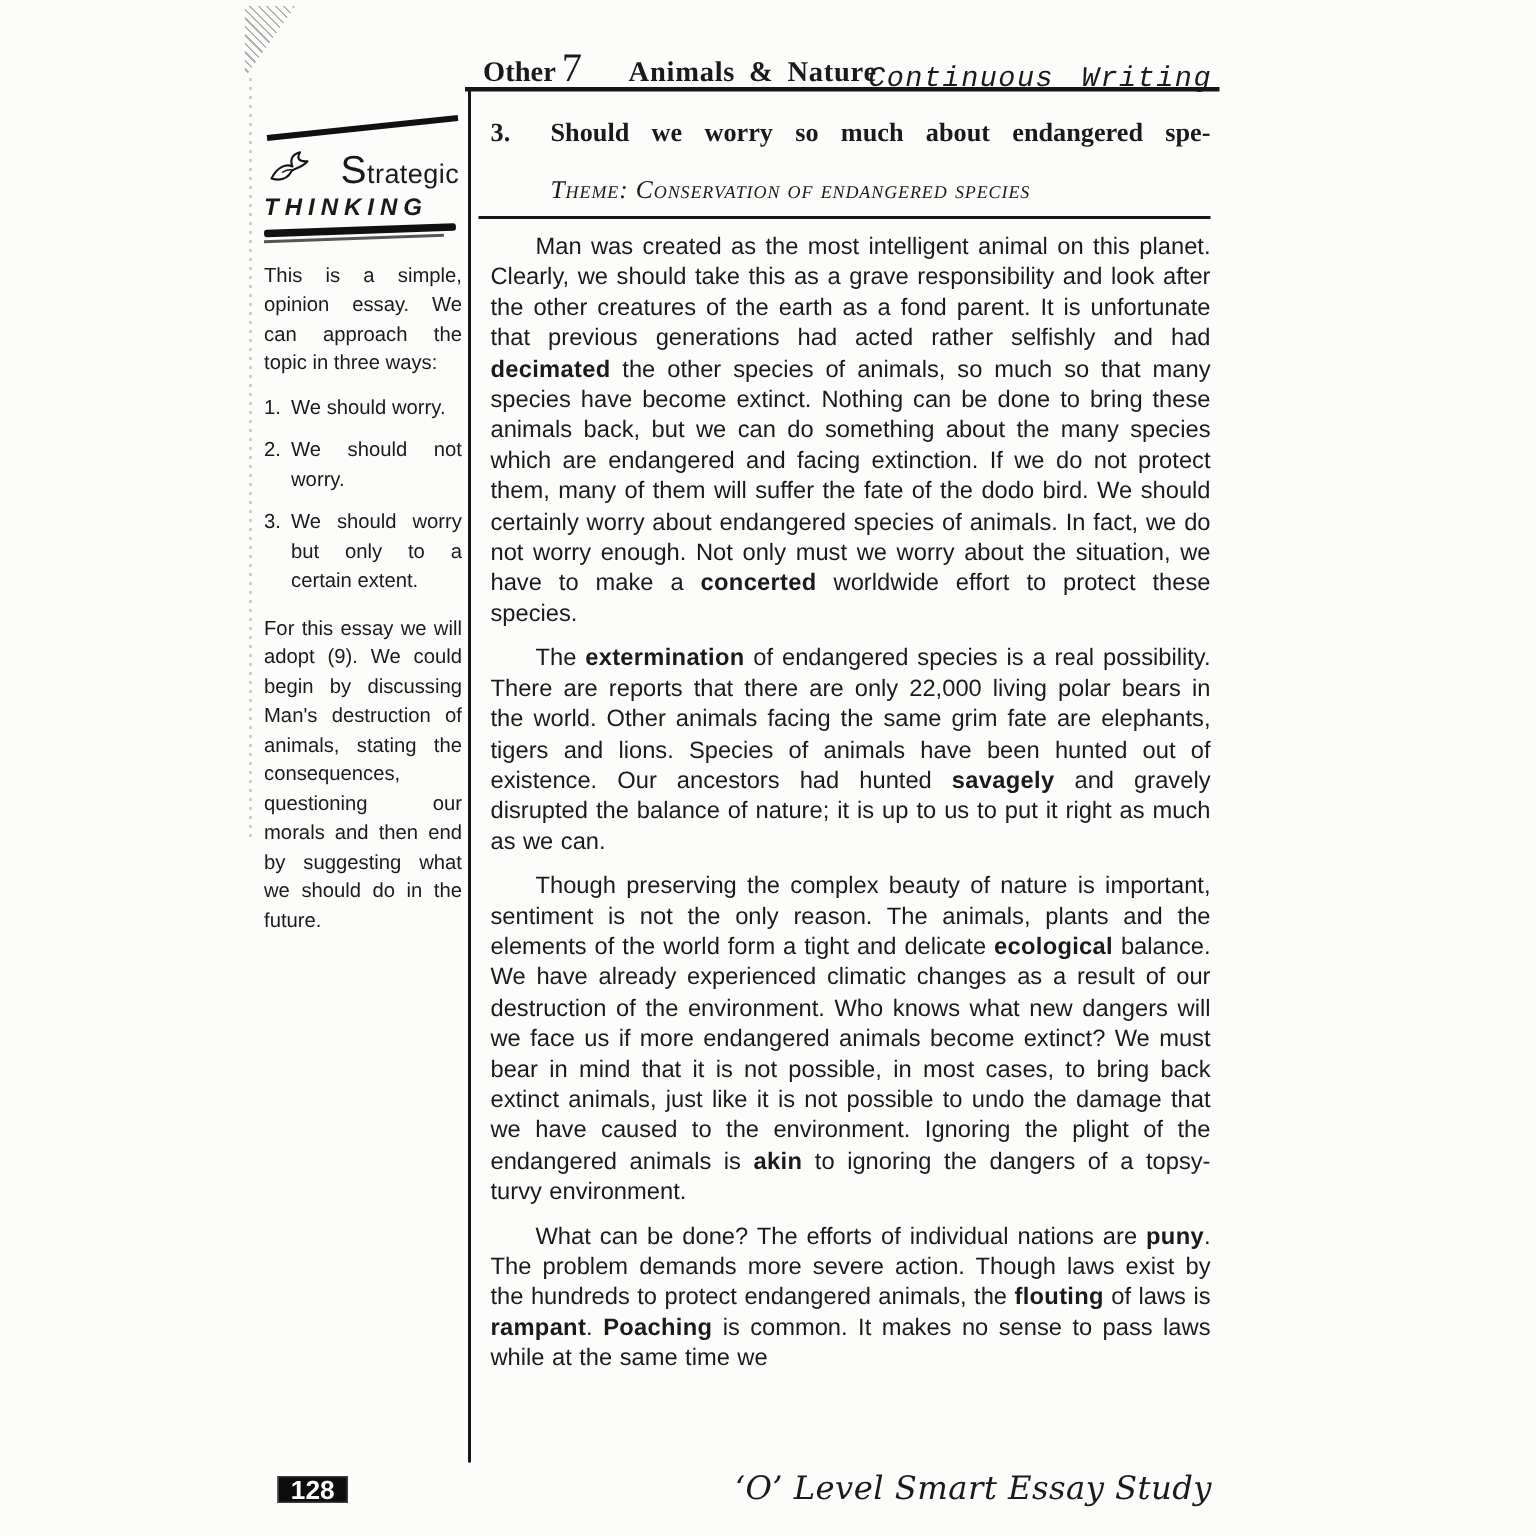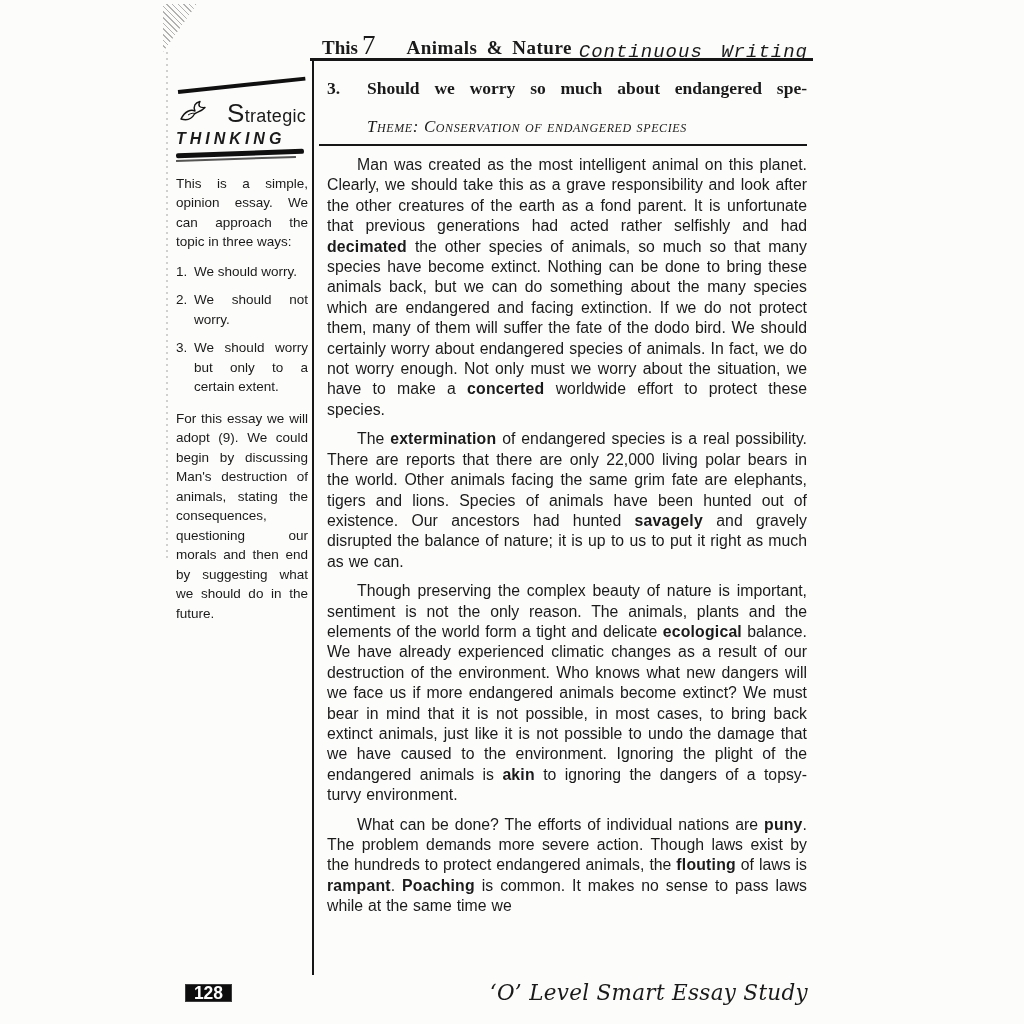--- a/index.html
+++ b/index.html
@@ -57,21 +57,21 @@
 </style>
 </head>
 <body>
 
 <div class="page">
 
   <div class="corner-curl"></div>
   <div class="edge-speckle"></div>
 
   <div class="header-title">
-    <span>This</span><span class="topic-number">7</span><span class="topic-name">Animals &amp; Nature</span>
+    <span>Other</span><span class="topic-number">7</span><span class="topic-name">Animals &amp; Nature</span>
   </div>
   <div class="header-section">Continuous Writing</div>
   <div class="top-rule"></div>
   <div class="v-rule"></div>
 
   <aside class="sidebar">
     <div class="brand-topline"></div>
     <div class="brand-row">
       <span class="dove">
         <svg viewBox="0 0 32 26" width="32" height="26">

